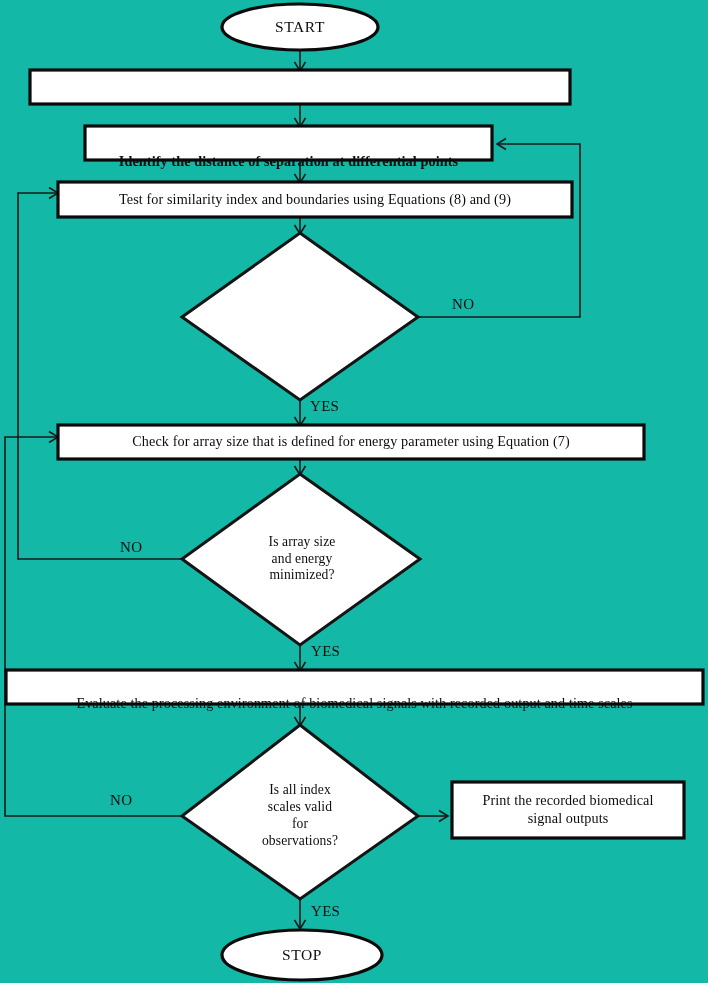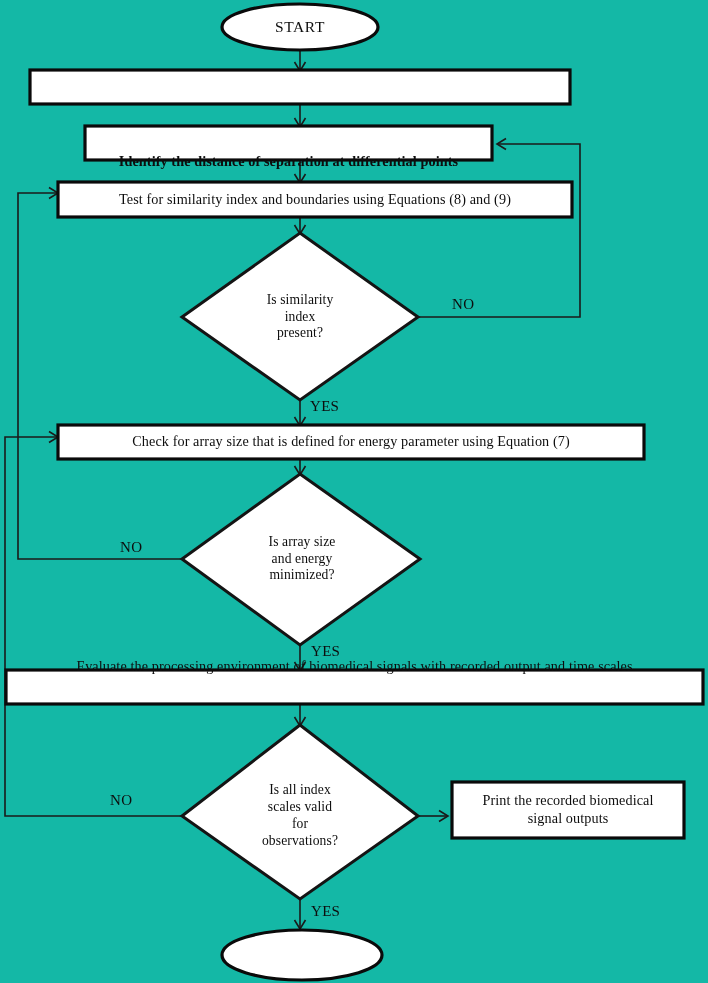--- a/index.html
+++ b/index.html
@@ -179,40 +179,38 @@
 
   </svg>
 
   <div class="node-text terminal-text" style="left:222px; top:4px; width:156px; height:46px;">START</div>
 
 
   <div class="node-text box-text" style="left:91px; top:138px; width:395px; height:48px;font-weight:bold;">Identify the distance of separation at differential points</div>
 
   <div class="node-text box-text" style="left:64px; top:182px; width:502px; height:35px;">Test for similarity index and boundaries using Equations (8) and (9)</div>
 
-  <div class="node-text diamond-text" style="left:228px; top:275px; width:144px; height:84px;">Is similarity
-index
-present?</div>
 
   <div class="node-text box-text" style="left:64px; top:425px; width:574px; height:34px;">Check for array size that is defined for energy parameter using Equation (7)</div>
 
   <div class="node-text diamond-text" style="left:228px; top:517px; width:148px; height:84px;">Is array size
 and energy
 minimized?</div>
 
-  <div class="node-text box-text" style="left:12px; top:650px; width:685px; height:34px;">Evaluate the processing environment of biomedical signals with recorded output and time scales</div>
+  <div class="node-text box-text" style="left:12px; top:687px; width:685px; height:34px;">Evaluate the processing environment of biomedical signals with recorded output and time scales</div>
 
   <div class="node-text diamond-text" style="left:228px; top:763px; width:144px; height:106px;">Is all index
 scales valid
 for
 observations?</div>
 
   <div class="node-text box-text" style="left:458px; top:782px; width:220px; height:56px;">Print the recorded biomedical
 signal outputs</div>
 
+  <div class="node-text terminal-text" style="left:224px; top:932px; width:156px; height:46px;">STOP</div>
 
   <div class="edge-label" style="left:452px; top:296px;">NO</div>
 
   <div class="edge-label" style="left:310px; top:398px;">YES</div>
 
   <div class="edge-label" style="left:120px; top:539px;">NO</div>
 
   <div class="edge-label" style="left:311px; top:643px;">YES</div>
 
   <div class="edge-label" style="left:110px; top:792px;">NO</div>

